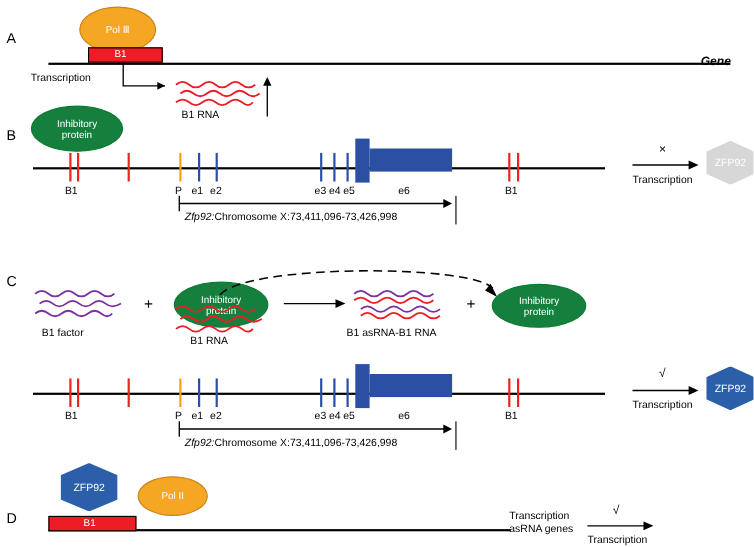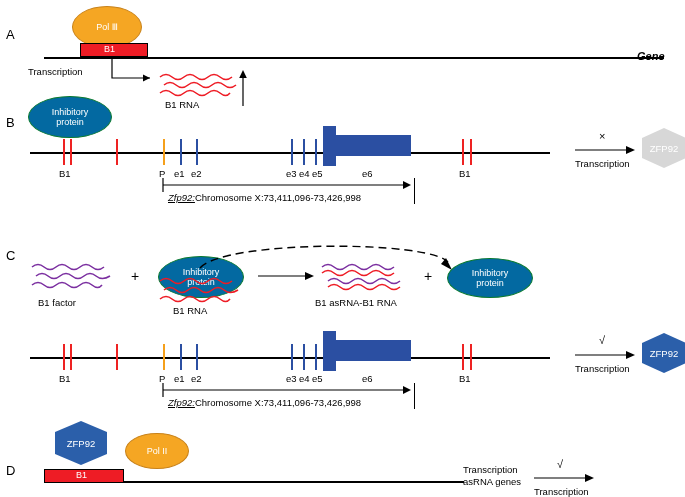--- a/index.html
+++ b/index.html
@@ -11,21 +11,21 @@
     overflow:hidden;
     color:#000;
   }
   .abs{position:absolute;}
   .panel-letter{
     font-size:13px;
     font-weight:400;
     color:#000;
   }
   .lbl{font-size:9.5px;color:#000;white-space:nowrap;}
-  .lbl-i{font-size:9.5px;color:#000;white-space:nowrap;font-style:italic;text-decoration:underline;}
+  .lbl-i{font-size:9.5px;color:#000;white-space:nowrap;font-style:italic;}
   .lbl-b{font-size:11px;color:#000;white-space:nowrap;font-weight:bold;font-style:italic;}
   .line{background:#000;height:1px;}
   .vline{background:#000;width:1px;}
   .tick-red{background:#ee2222;width:2px;}
   .tick-blue{background:#2b4fa2;width:2px;}
   .tick-orange{background:#f5a01b;width:2px;}
   .b1box{
     background:#ee1c25;
     border:1px solid #000;
     box-sizing:border-box;
@@ -36,21 +36,21 @@
     text-align:center;
     color:#fff;
     font-size:9px;
     line-height:10px;
   }
   .pol{
     background:#f5a623;
     border:1px solid #c8821a;
   }
   .inhib{
-    background:#0369a1;
+    background:#15803d;
     border:1px solid #0a7a30;
   }
   .hexa{
     display:flex;align-items:center;justify-content:center;
     color:#fff;font-size:9.5px;
     clip-path:polygon(50% 0%,100% 25%,100% 75%,50% 100%,0% 75%,0% 25%);
   }
   .hex-blue{background:#2b5faa;}
   .hex-grey{background:#d7d7d7;color:#ffffff;}
   svg{display:block;overflow:visible;}

